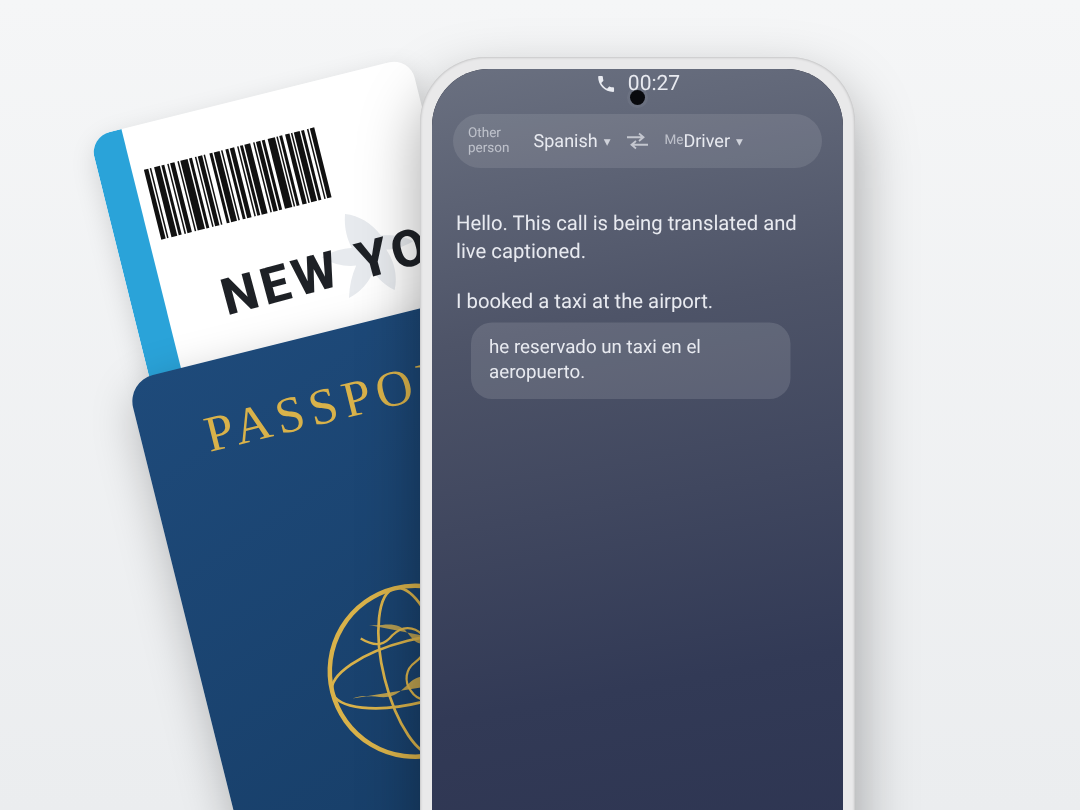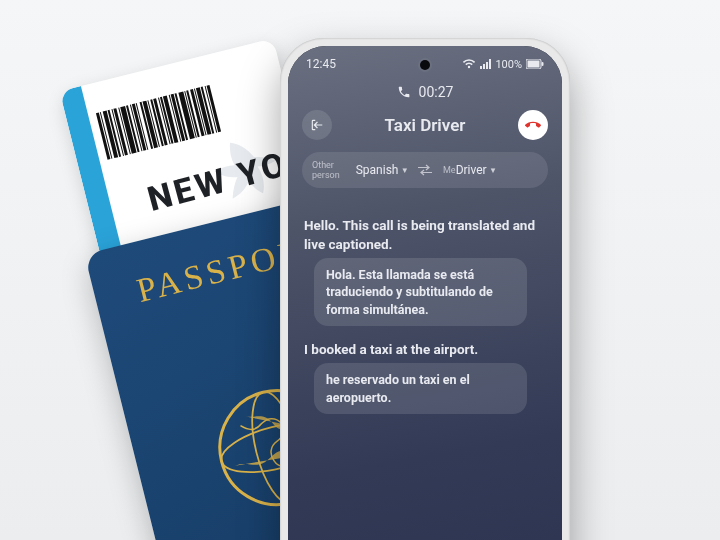--- a/index.html
+++ b/index.html
@@ -164,21 +164,21 @@
     background: rgba(255,255,255,.12);
     border-radius: 14px;
     padding: 8px 12px;
     font-size: 12.5px; line-height: 1.4;
     max-width: 88%;
   }
   .bubble.other { margin-left: 10px; margin-top: 2px; }
   .me-group { margin-top: 16px; display: flex; flex-direction: column; align-items: flex-end; gap: 3px; }
   .me-line { font-size: 13.5px; text-align: right; }
   .bubble.me { align-self: flex-end; }
-  .group { margin-top: 14px; font-weight: bold; }
+  .group { margin-top: 14px; }
 
   
   .sig { display: inline-flex; align-items: flex-end; gap: 1px; height: 10px; }
   .sig i { width: 2px; background: #e8eaf0; display: inline-block; }
   .sig i:nth-child(1){height:3px} .sig i:nth-child(2){height:5px}
   .sig i:nth-child(3){height:7px} .sig i:nth-child(4){height:10px}
 
   .battpct { font-size: 11px; }
 </style>
 </head>
@@ -268,61 +268,28 @@
       <path d="M20 55c8-1 12 4 18 3 6-1 9-6 15-5 6 1 8 7 15 6" fill="#d9b24a" opacity=".85"></path>
       <path d="M35 25c5 2 9 1 13 4 4 3 3 8 8 10 5 2 9-1 13 2" fill="#d9b24a" opacity=".8"></path>
     </svg>
   </div>
 
   <div class="phone">
     <div class="phone-inner">
       <div class="camera"></div>
       <div class="screen">
 
-        <div class="status">
-          <span>12:45</span>
-          <span class="right">
-            <svg width="14" height="10" viewBox="0 0 14 10">
-                <path fill="#e8eaf0" d="M7 9.2a1.2 1.2 0 100-2.4 1.2 1.2 0 000 2.4zM3.2 5.1a5.4 5.4 0 017.6 0l-1.2 1.2a3.7 3.7 0 00-5.2 0zM.8 2.7a8.8 8.8 0 0112.4 0L12 3.9a7.1 7.1 0 00-10 0z"></path>
-              </svg>
-            <span class="sig">
-                <i></i>
-                <i></i>
-                <i></i>
-                <i></i>
-              </span>
-            <span class="battpct">100%</span>
-            <svg width="18" height="10" viewBox="0 0 18 10">
-                <rect x="0" y="0" width="15" height="10" rx="2" fill="none" stroke="#e8eaf0"></rect>
-                <rect x="1.5" y="1.5" width="12" height="7" fill="#e8eaf0"></rect>
-                <rect x="15.5" y="3" width="2" height="4" rx="1" fill="#e8eaf0"></rect>
-              </svg>
-          </span>
-        </div>
 
         <div class="callrow">
           <svg width="14" height="14" viewBox="0 0 24 24">
               <path fill="#e8eaf0" d="M6.6 10.8c1.4 2.8 3.8 5.2 6.6 6.6l2.2-2.2c.3-.3.7-.4 1-.2 1.2.4 2.5.6 3.8.6.6 0 1 .4 1 1V20c0 .6-.4 1-1 1C10.6 21 3 13.4 3 3.8c0-.6.4-1 1-1h3.4c.6 0 1 .4 1 1 0 1.3.2 2.6.6 3.8.1.4 0 .8-.2 1l-2.2 2.2z"></path>
             </svg>
           <span>00:27</span>
         </div>
 
-        <div class="titlebar">
-          <div class="back-btn">
-            <svg width="14" height="14" viewBox="0 0 24 24">
-                <path fill="#e8eaf0" d="M15 3h4a2 2 0 012 2v14a2 2 0 01-2 2h-4v-2h4V5h-4V3zm-4.6 4.4L12 6l6 6-6 6-1.6-1.4L14 13H3v-2h11l-3.6-3.6z" transform="scale(-1,1) translate(-24,0)"></path>
-              </svg>
-          </div>
-          <div class="contact-name">Taxi Driver</div>
-          <div class="hangup">
-            <svg width="16" height="16" viewBox="0 0 24 24">
-                <path fill="#e0332e" d="M12 9c-1.6 0-3.1.25-4.5.72v3.1c0 .39-.23.74-.56.9-.98.49-1.88 1.11-2.67 1.85-.18.18-.43.28-.7.28-.28 0-.53-.11-.71-.29L.29 13a1 1 0 010-1.41C3.34 8.77 7.46 7 12 7s8.66 1.77 11.71 4.59c.39.39.39 1.02 0 1.41l-2.57 2.57c-.18.18-.43.29-.71.29-.27 0-.52-.11-.7-.28-.79-.74-1.69-1.36-2.67-1.85a.996.996 0 01-.56-.9v-3.1C15.1 9.25 13.6 9 12 9z"></path>
-              </svg>
-          </div>
-        </div>
 
         <div class="langbar">
           <div class="langcol">
             <span class="langlabel">Other person</span>
             <span class="langval">
                 <span>Spanish</span>
                 <span class="chev">▾</span>
               </span>
           </div>
           <div class="swap">
@@ -336,21 +303,20 @@
                 <span>Driver</span>
                 <span class="chev">▾</span>
               </span>
           </div>
         </div>
 
         <div class="convo">
 
           <div class="group">
             <div class="other-line">Hello. This call is being translated and live captioned.</div>
-            <div class="bubble other">Hola. Esta llamada se está traduciendo y subtitulando de forma simultánea.</div>
           </div>
 
 
           <div class="group">
             <div class="other-line">I booked a taxi at the airport.</div>
             <div class="bubble other">he reservado un taxi en el aeropuerto.</div>
           </div>
 
 
         </div>

